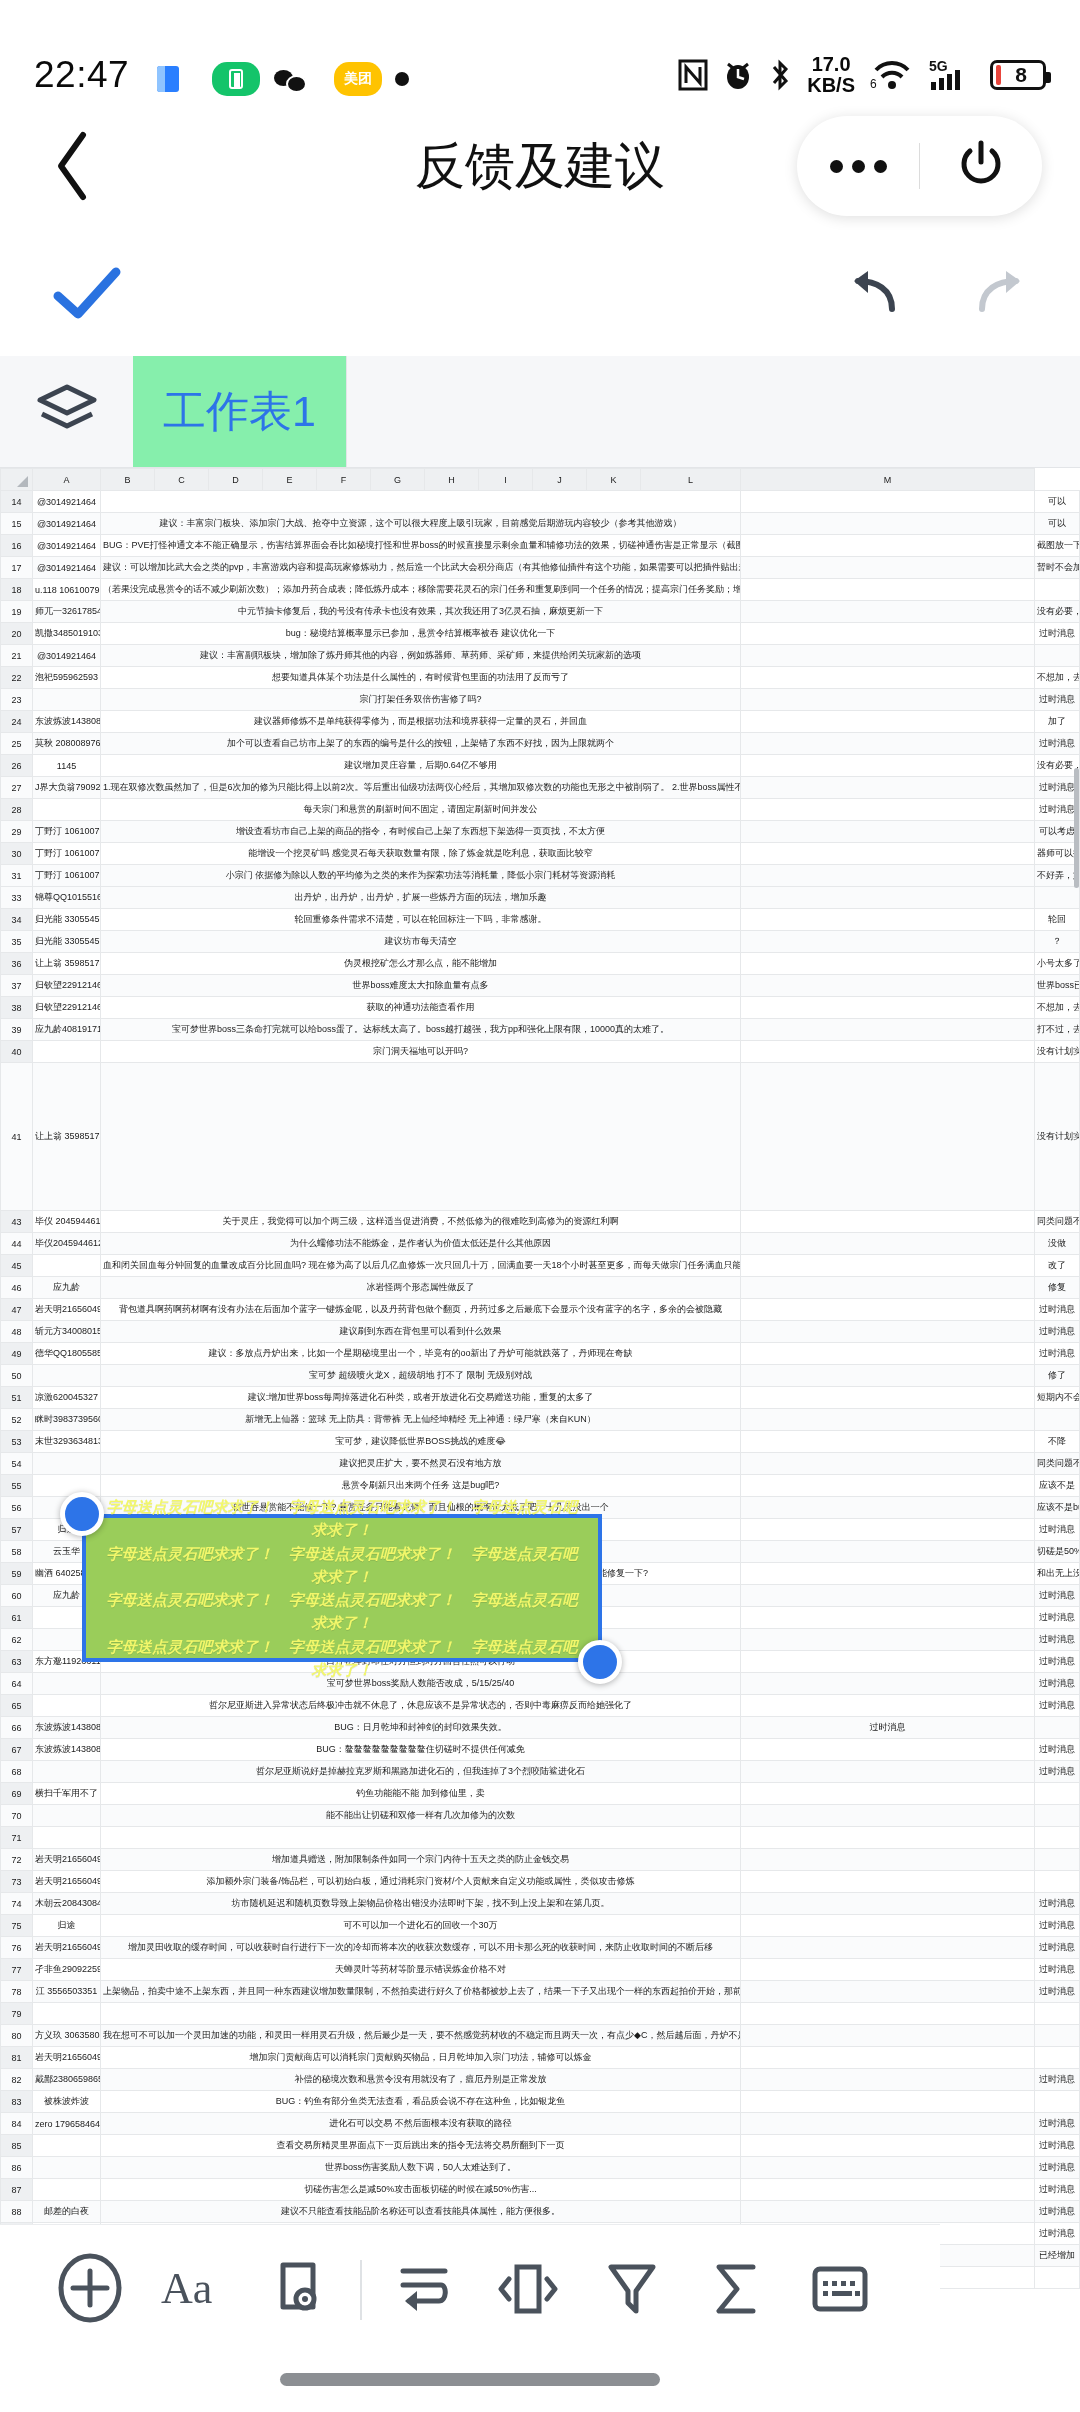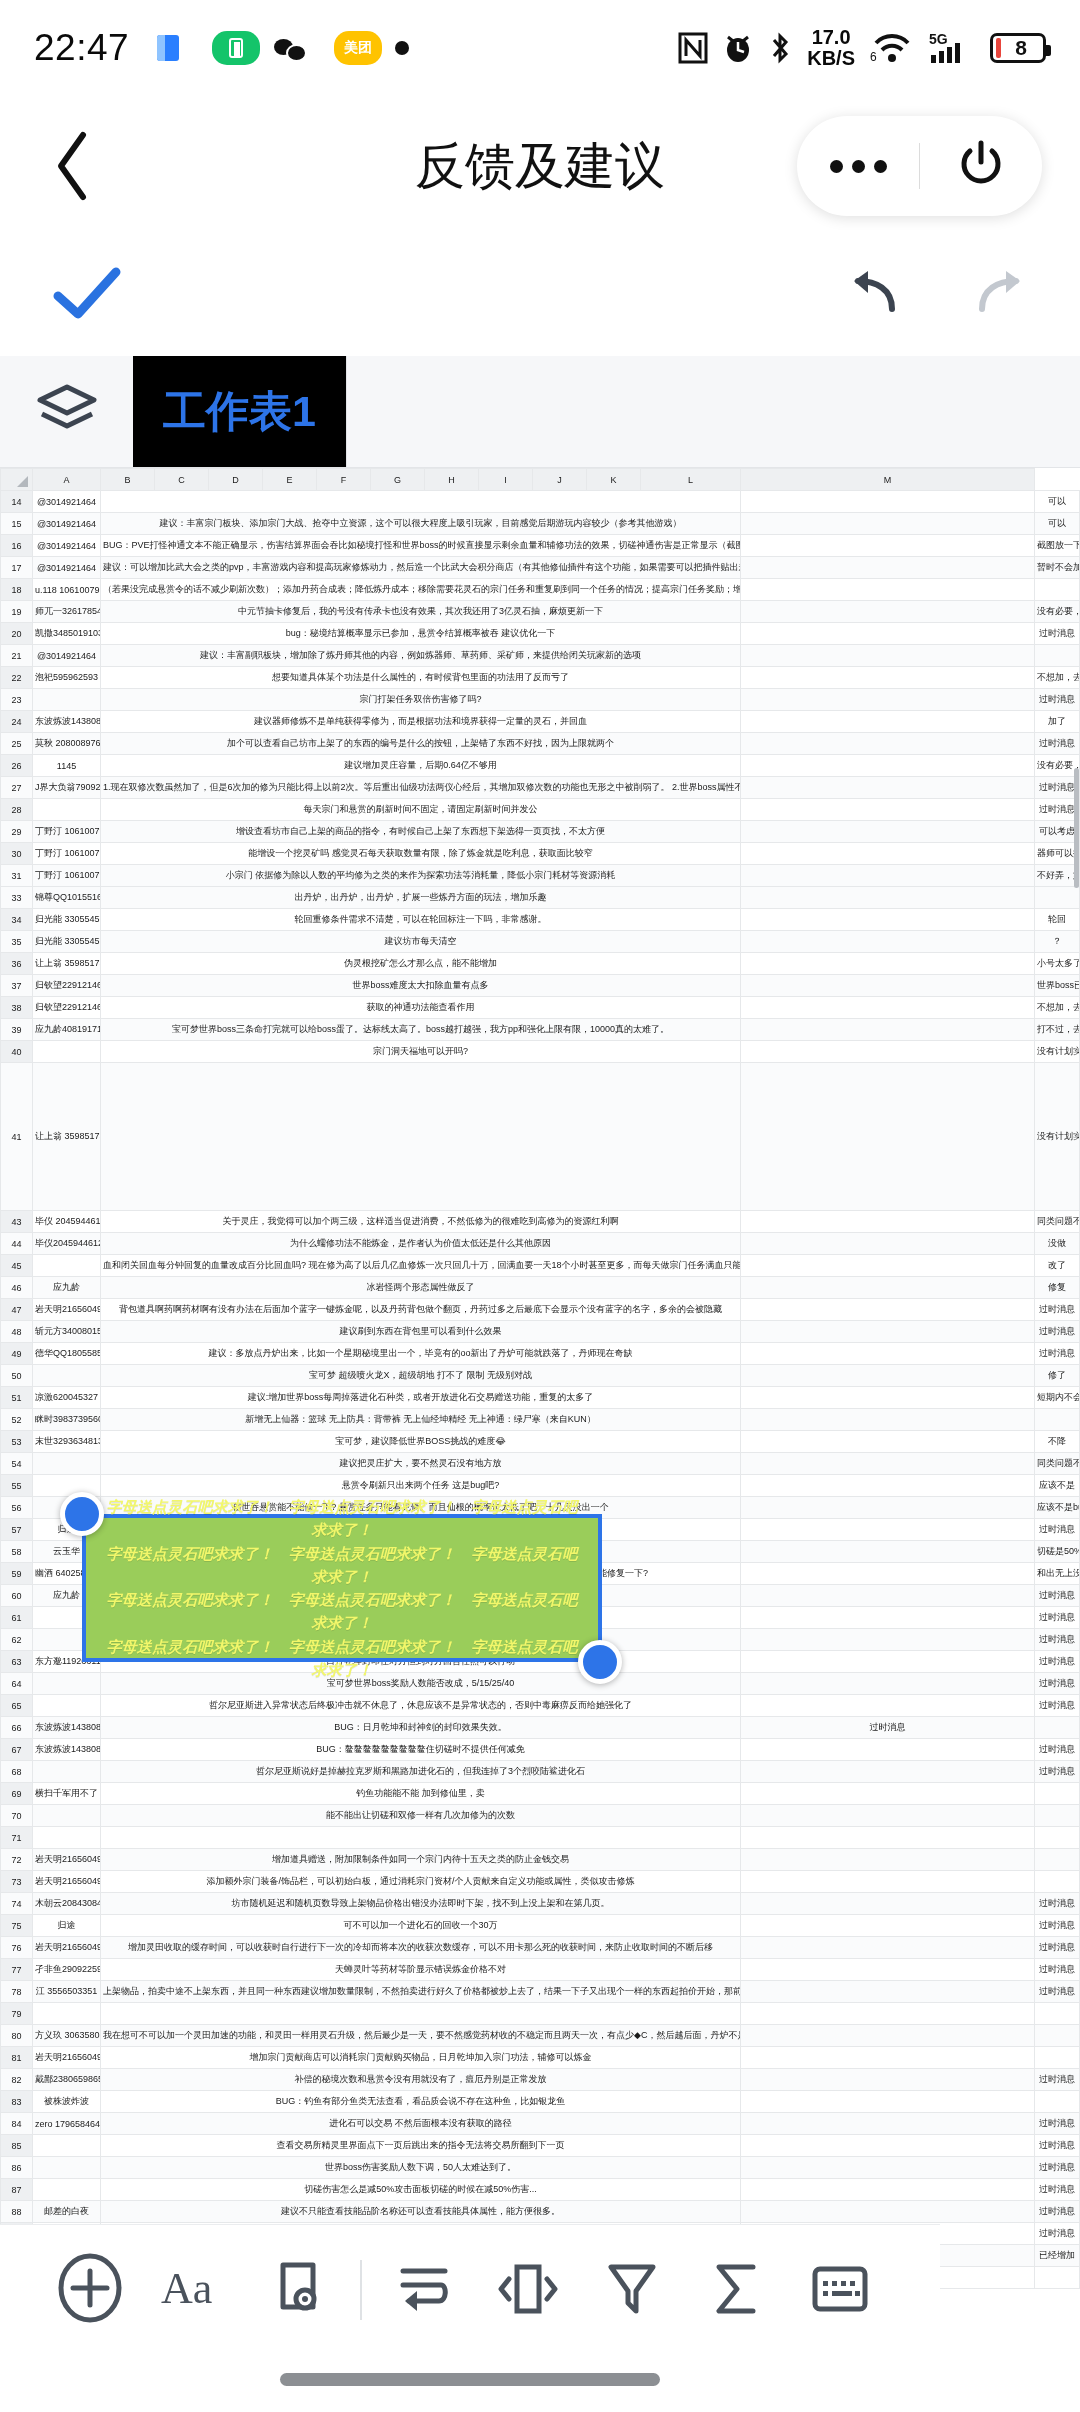--- a/index.html
+++ b/index.html
@@ -7,21 +7,21 @@
   body {
     font-family: "Liberation Sans","DejaVu Sans",sans-serif;
     background:#ffffff;
     overflow:hidden;
     position:relative;
   }
 
   
   .statusbar{
     height:96px; width:1080px;
-    display:flex; align-items:center;
+    display:flex; align-items:flex-end;
     padding:0 34px;
     background:#ffffff;
   }
   .sb-time{ font-size:37px; font-weight:500; color:#0a0a0a; letter-spacing:0.5px; }
   .sb-left-icons{ display:flex; align-items:center; gap:13px; margin-left:22px; }
   .sb-ico{ width:48px; height:34px; border-radius:15px; display:flex; align-items:center; justify-content:center; font-size:16px; color:#fff; font-weight:700;}
   .ico-blue{ background:#ffffff; border:0; position:relative;}
   .ico-blue::before{content:"";position:absolute;left:6px;top:4px;width:22px;height:26px;background:#2a7fff;border-radius:3px;}
   .ico-blue::after{content:"";position:absolute;left:6px;top:4px;width:8px;height:26px;background:#8fc4ff;border-radius:3px 0 0 3px;}
   .ico-green{ background:#14c46a; }
@@ -73,23 +73,23 @@
   .et-right{ margin-left:auto; display:flex; align-items:center; gap:70px; }
 
   
   .tabbar{
     height:112px;width:1080px;background:#f6f7f9;
     display:flex;align-items:stretch;
     border-bottom:1px solid #e3e5e8;
   }
   .tab-layers{ width:133px;display:flex;align-items:center;justify-content:center; }
   .sheet-tab{
-    min-width:176px;padding:0 30px;background:#000000;
+    min-width:176px;padding:0 30px;background:#86efac;
     display:flex;align-items:center;justify-content:center;
-    font-size:43px;color:#2d74e8;font-weight:700;
+    font-size:43px;color:#2d74e8;font-weight:400;
     border-right:1px solid #e3e5e8;
   }
 
   
   .grid-wrap{ width:1080px; height:1830px; position:relative; overflow:hidden; background:#fff; }
 
   table.sheet{ border-collapse:collapse; table-layout:fixed; width:1080px; }
   table.sheet th, table.sheet td{
     border:1px solid #e6e8ea;
     font-size:9px; color:#1a1a1a;

